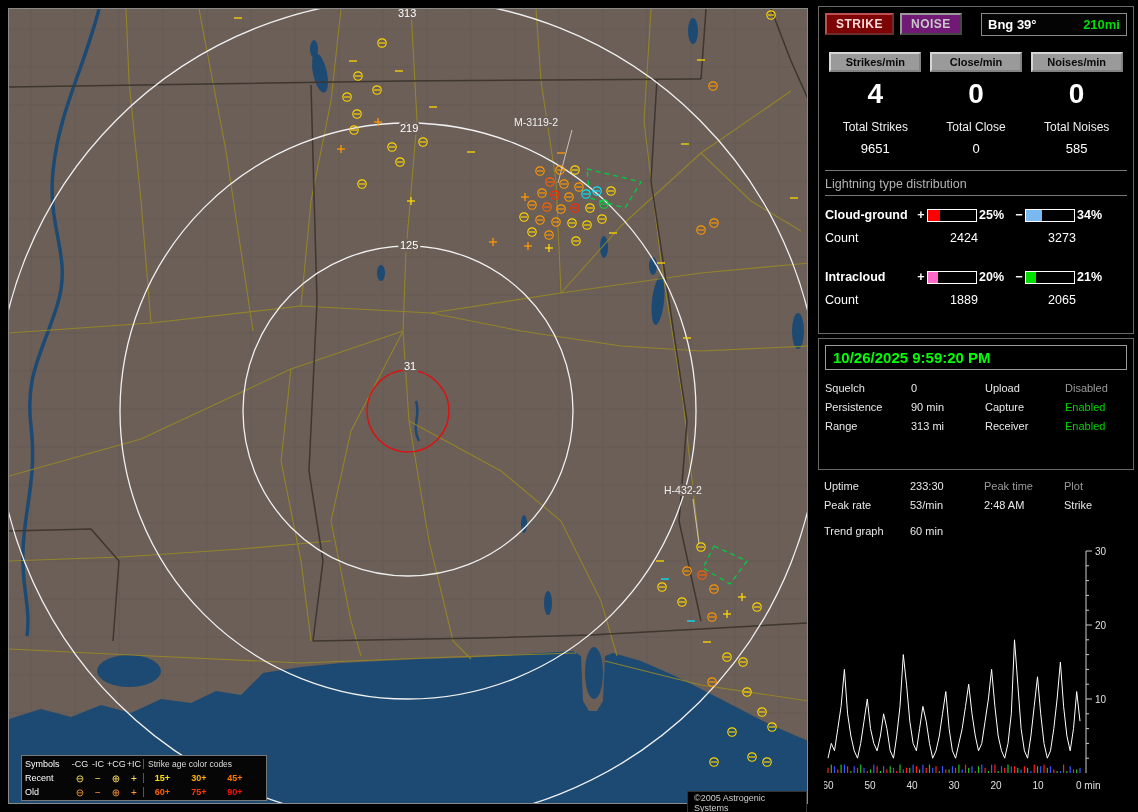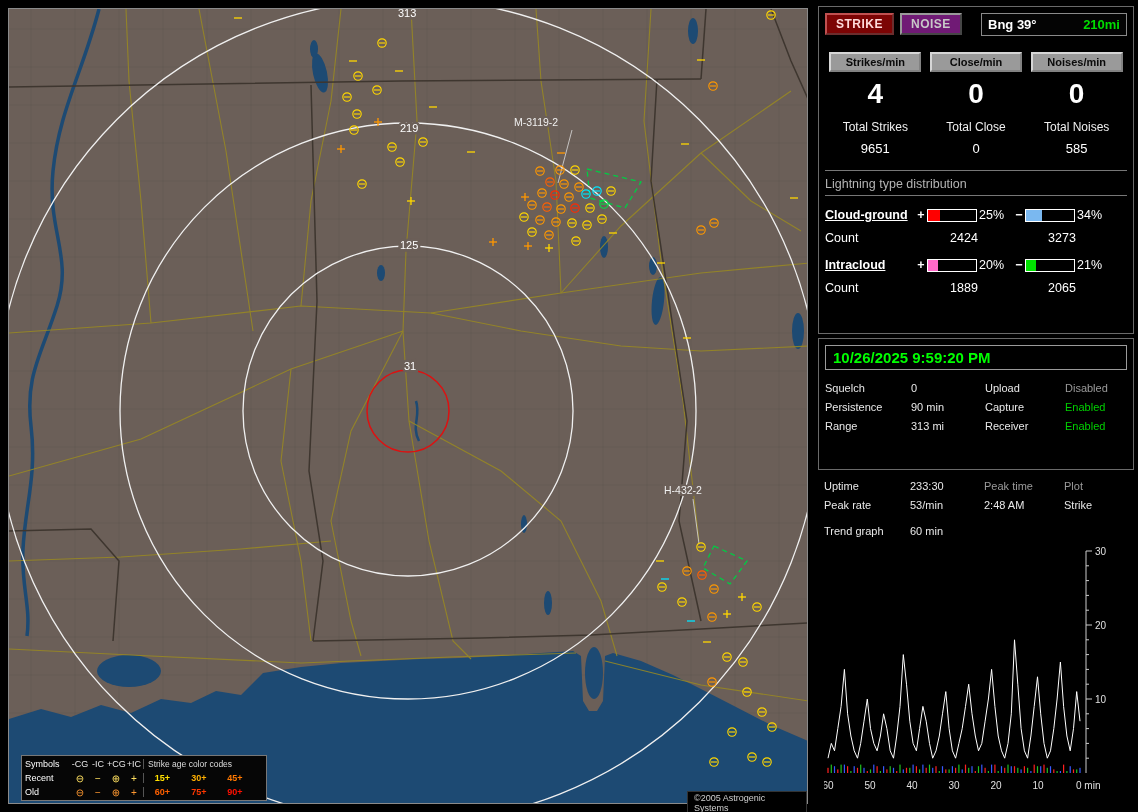--- a/index.html
+++ b/index.html
@@ -50,25 +50,25 @@
   .btn.gray{background:#9a9a9a;color:#0a0a0a;border:2px outset #d6d6d6;font-size:11px;font-weight:bold;
     padding:2px 4px;width:92px;margin:0 auto;display:block;}
   .bignum{font-size:28px;font-weight:bold;color:#fff;margin-top:6px;height:34px;}
   .totlabel{font-size:12px;color:#f0f0f0;margin-top:8px;}
   .totval{font-size:13px;color:#fff;margin-top:7px;}
 
   .dist{margin-top:14px;border-top:1px solid #777;padding-top:6px;}
   .dist-title{color:#b4b4b4;font-size:12.5px;padding-bottom:4px;border-bottom:1px solid #777;margin-bottom:8px;}
   .dist-row{display:grid;grid-template-columns:90px 12px 50px 36px 12px 50px 36px;
     align-items:center;height:22px;font-size:12.5px;color:#fff;}
-  .dist-name{font-weight:bold;text-decoration:underline;}
+  .dist-name{font-weight:bold;}
   .sign{text-align:center;font-weight:bold;}
   .bar{display:inline-block;width:48px;height:11px;border:1px solid #fff;background:#000;overflow:hidden;}
   .bar .fill{display:block;height:11px;}
-  .pct{font-weight:normal;padding-left:2px;}
+  .pct{font-weight:bold;padding-left:2px;}
   .count-row{display:grid;grid-template-columns:90px 98px 98px;height:24px;align-items:center;
     font-size:12.5px;color:#fff;}
   .count-row span:nth-child(2),.count-row span:nth-child(3){text-align:center;}
 
   .dtbox{border:1px solid #9a9a9a;color:#00ff00;font-weight:bold;font-size:15px;
     padding:3px 7px;margin-bottom:12px;background:#000;}
   .grid4{display:grid;grid-template-columns:86px 74px 80px auto;row-gap:7px;font-size:11px;color:#e8e8e8;}
   .gray{color:#9a9a9a;}
 
   #trend-svg{margin-top:6px;display:block;}
@@ -603,21 +603,21 @@
               <span class="fill" style="width:34%;background:#7ab8f0"></span>
             </span>
           <span class="pct">34%</span>
         </div>
         <div class="count-row">
           <span>Count</span>
           <span>2424</span>
           <span>3273</span>
         </div>
 
-        <div class="dist-row" style="margin-top:4px;">
+        <div class="dist-row" style="margin-top:16px;">
           <span class="dist-name">Intracloud</span>
           <span class="sign">+</span>
           <span class="bar">
               <span class="fill" style="width:20%;background:#ff69c8"></span>
             </span>
           <span class="pct">20%</span>
           <span class="sign">−</span>
           <span class="bar">
               <span class="fill" style="width:21%;background:#00e000"></span>
             </span>

